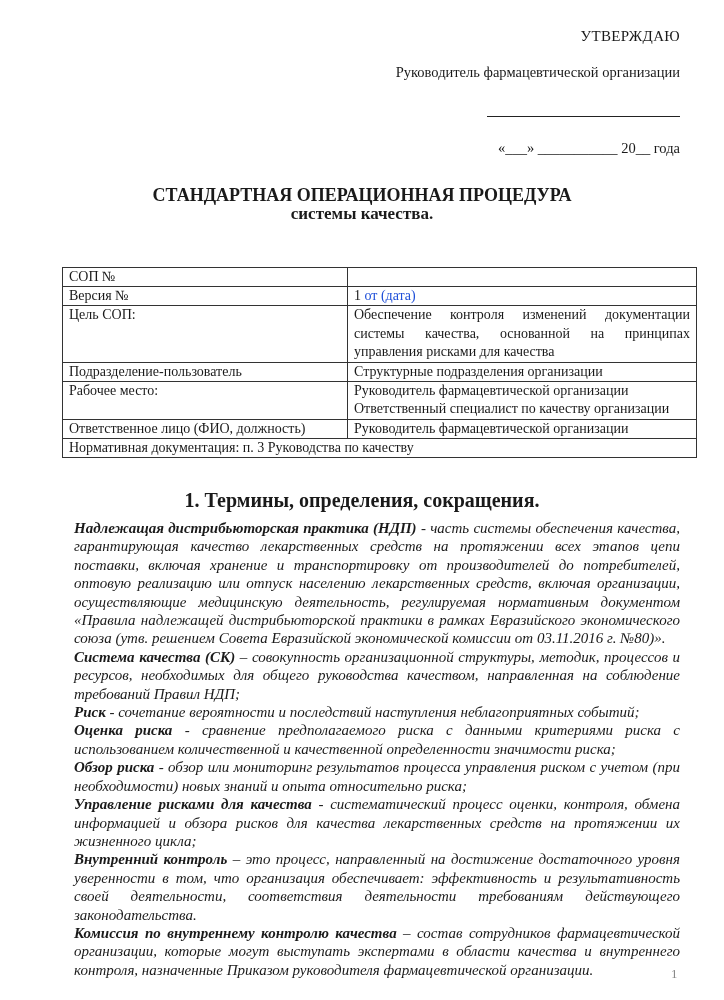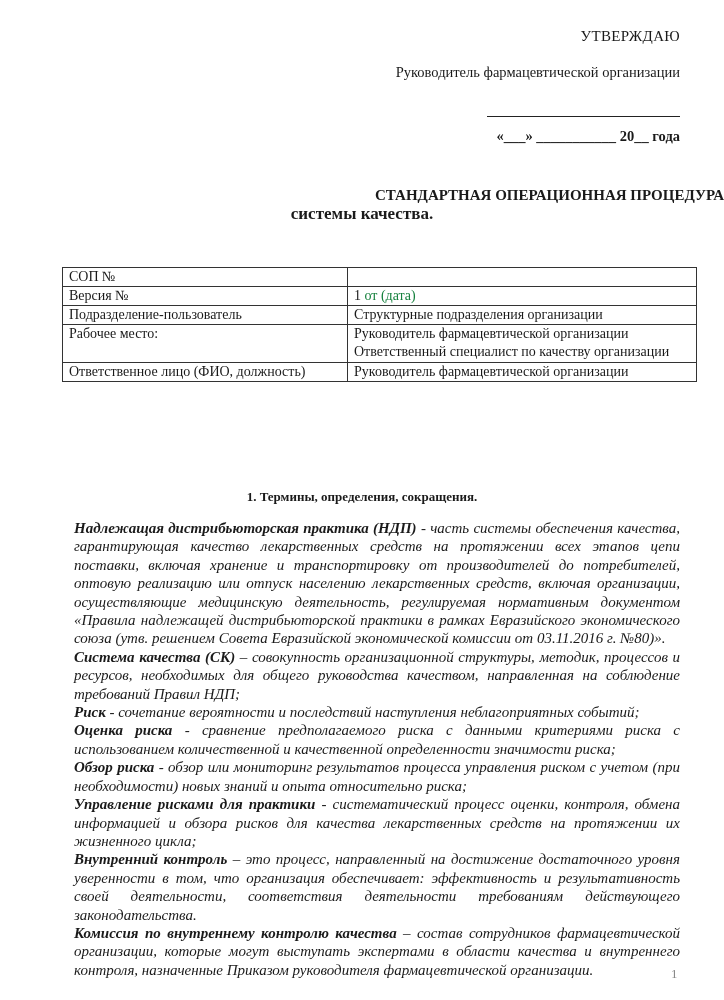--- a/index.html
+++ b/index.html
@@ -5,33 +5,33 @@
   html, body { margin: 0; padding: 0; background: #ffffff; }
   body {
     width: 724px; height: 1000px; position: relative; overflow: hidden;
     font-family: "Liberation Serif", "DejaVu Serif", serif;
     color: #1a1a1a;
   }
   .abs { position: absolute; }
   .approve { right: 44px; top: 28px; font-size: 15px; letter-spacing: 0.3px; margin-left: 30px; }
   .approve-role { right: 44px; top: 64px; font-size: 14.5px; }
   .sig-line { left: 487px; top: 116px; width: 193px; border-bottom: 1px solid #222; height: 0; }
-  .date-line { right: 44px; top: 128px; font-size: 14.5px; white-space: pre; font-weight: bold; }
+  .date-line { right: 44px; top: 140px; font-size: 14.5px; white-space: pre; }
   .title-block { left: 0; width: 724px; top: 186px; text-align: center; font-weight: bold; }
-  .title-1 { font-size: 15px; line-height: 18px; text-align: right; }
+  .title-1 { font-size: 18px; line-height: 18px; }
   .title-2 { font-size: 17px; line-height: 20px; }
   table.meta {
     position: absolute; left: 62px; top: 267px; width: 635px;
     border-collapse: collapse; font-size: 14px; line-height: 18px;
   }
   table.meta td { border: 1px solid #333; padding: 0 6px; vertical-align: top; }
   table.meta td.c1 { width: 272px; margin-left: 24px; }
   table.meta td.just { text-align: justify; }
-  .muted { color: #15803d; }
-  .section-h { left: 0; width: 724px; top: 489px; text-align: center; font-weight: bold; font-size: 13px; }
+  .muted { color: #1d4ed8; }
+  .section-h { left: 0; width: 724px; top: 489px; text-align: center; font-weight: bold; font-size: 20px; }
   .body-text {
     left: 74px; top: 519px; width: 606px; font-size: 15px; line-height: 18.4px;
     text-align: justify;
     font-style: italic;
   }
   .body-text p { margin: 0; }
   .body-text b { font-weight: bold; }
   .page-num { left: 671px; top: 966px; font-size: 13px; color: #888; }
 </style>
 </head>
@@ -51,43 +51,50 @@
   <tbody>
       <tr>
     <td class="c1">СОП №</td>
     <td></td>
   </tr>
   <tr>
     <td class="c1">Версия №</td>
     <td><span>1</span><span class="muted"> от (дата)</span></td>
   </tr>
   <tr>
+    <td class="c1">Цель СОП:</td>
+    <td class="just" style="line-height:18.7px;">Обеспечение контроля изменений документации системы качества, основанной на принципах управления рисками для качества</td>
+  </tr>
+  <tr>
     <td class="c1">Подразделение-пользователь</td>
     <td>Структурные подразделения организации</td>
   </tr>
   <tr>
     <td class="c1">Рабочее место:</td>
     <td style="line-height:18.3px;">
       <div>Руководитель фармацевтической организации</div>
       <div>Ответственный специалист по качеству организации</div>
     </td>
   </tr>
   <tr>
     <td class="c1">Ответственное лицо (ФИО, должность)</td>
     <td>Руководитель фармацевтической организации</td>
   </tr>
+  <tr>
+    <td colspan="2">Нормативная документация: п. 3 Руководства по качеству</td>
+  </tr>
 </tbody>
   </table>
 
 <div class="abs section-h">1. Термины, определения, сокращения.</div>
 
 <div class="abs body-text">
   <p><b>Надлежащая дистрибьюторская практика (НДП)</b><span> - </span><span>часть системы обеспечения качества, гарантирующая качество лекарственных средств на протяжении всех этапов цепи поставки, включая хранение и транспортировку от производителей до потребителей, оптовую реализацию или отпуск населению лекарственных средств, включая организации, осуществляющие медицинскую деятельность, регулируемая нормативным документом «Правила надлежащей дистрибьюторской практики в рамках Евразийского экономического союза (утв. решением Совета Евразийской экономической комиссии от 03.11.2016 г. №80)».</span></p>
   <p><b>Система качества (СК)</b><span> – </span><span>совокупность организационной структуры, методик, процессов и ресурсов, необходимых для общего руководства качеством, направленная на соблюдение требований Правил НДП;</span></p>
   <p><b>Риск</b><span> - </span><span>сочетание вероятности и последствий наступления неблагоприятных событий;</span></p>
   <p><b>Оценка риска</b><span> - </span><span>сравнение предполагаемого риска с данными критериями риска с использованием количественной и качественной определенности значимости риска;</span></p>
   <p><b>Обзор риска</b><span> - </span><span>обзор или мониторинг результатов процесса управления риском с учетом (при необходимости) новых знаний и опыта относительно риска;</span></p>
-  <p><b>Управление рисками для практики</b><span> - </span><span>систематический процесс оценки, контроля, обмена информацией и обзора рисков для качества лекарственных средств на протяжении их жизненного цикла;</span></p>
+  <p><b>Управление рисками для качества</b><span> - </span><span>систематический процесс оценки, контроля, обмена информацией и обзора рисков для качества лекарственных средств на протяжении их жизненного цикла;</span></p>
   <p><b>Внутренний контроль</b><span> – </span><span>это процесс, направленный на достижение достаточного уровня уверенности в том, что организация обеспечивает: эффективность и результативность своей деятельности, соответствия деятельности требованиям действующего законодательства.</span></p>
   <p><b>Комиссия по внутреннему контролю качества</b><span> – </span><span>состав сотрудников фармацевтической организации, которые могут выступать экспертами в области качества и внутреннего контроля, назначенные Приказом руководителя фармацевтической организации.</span></p>
 </div>
 
 <div class="abs page-num">1</div>
 
 </body></html>

